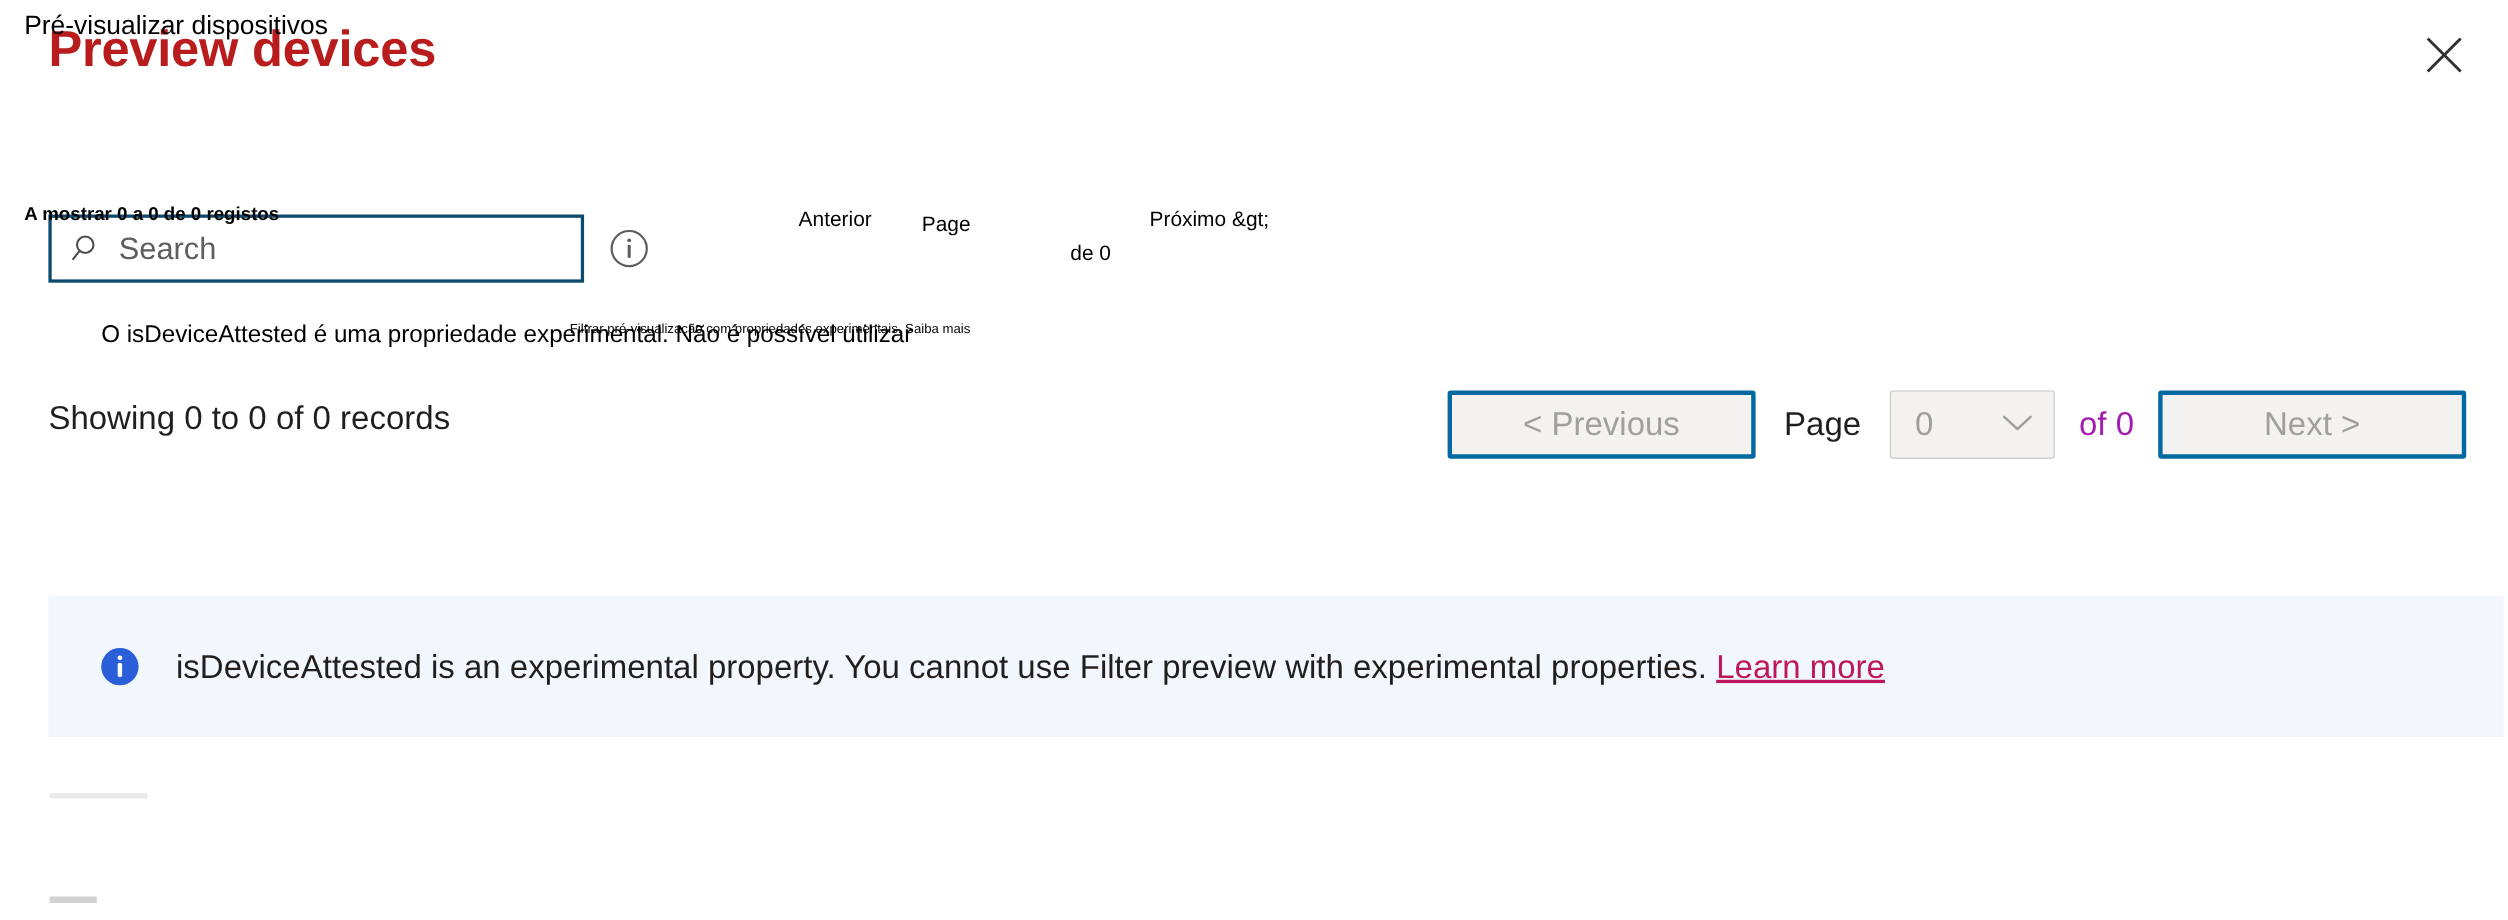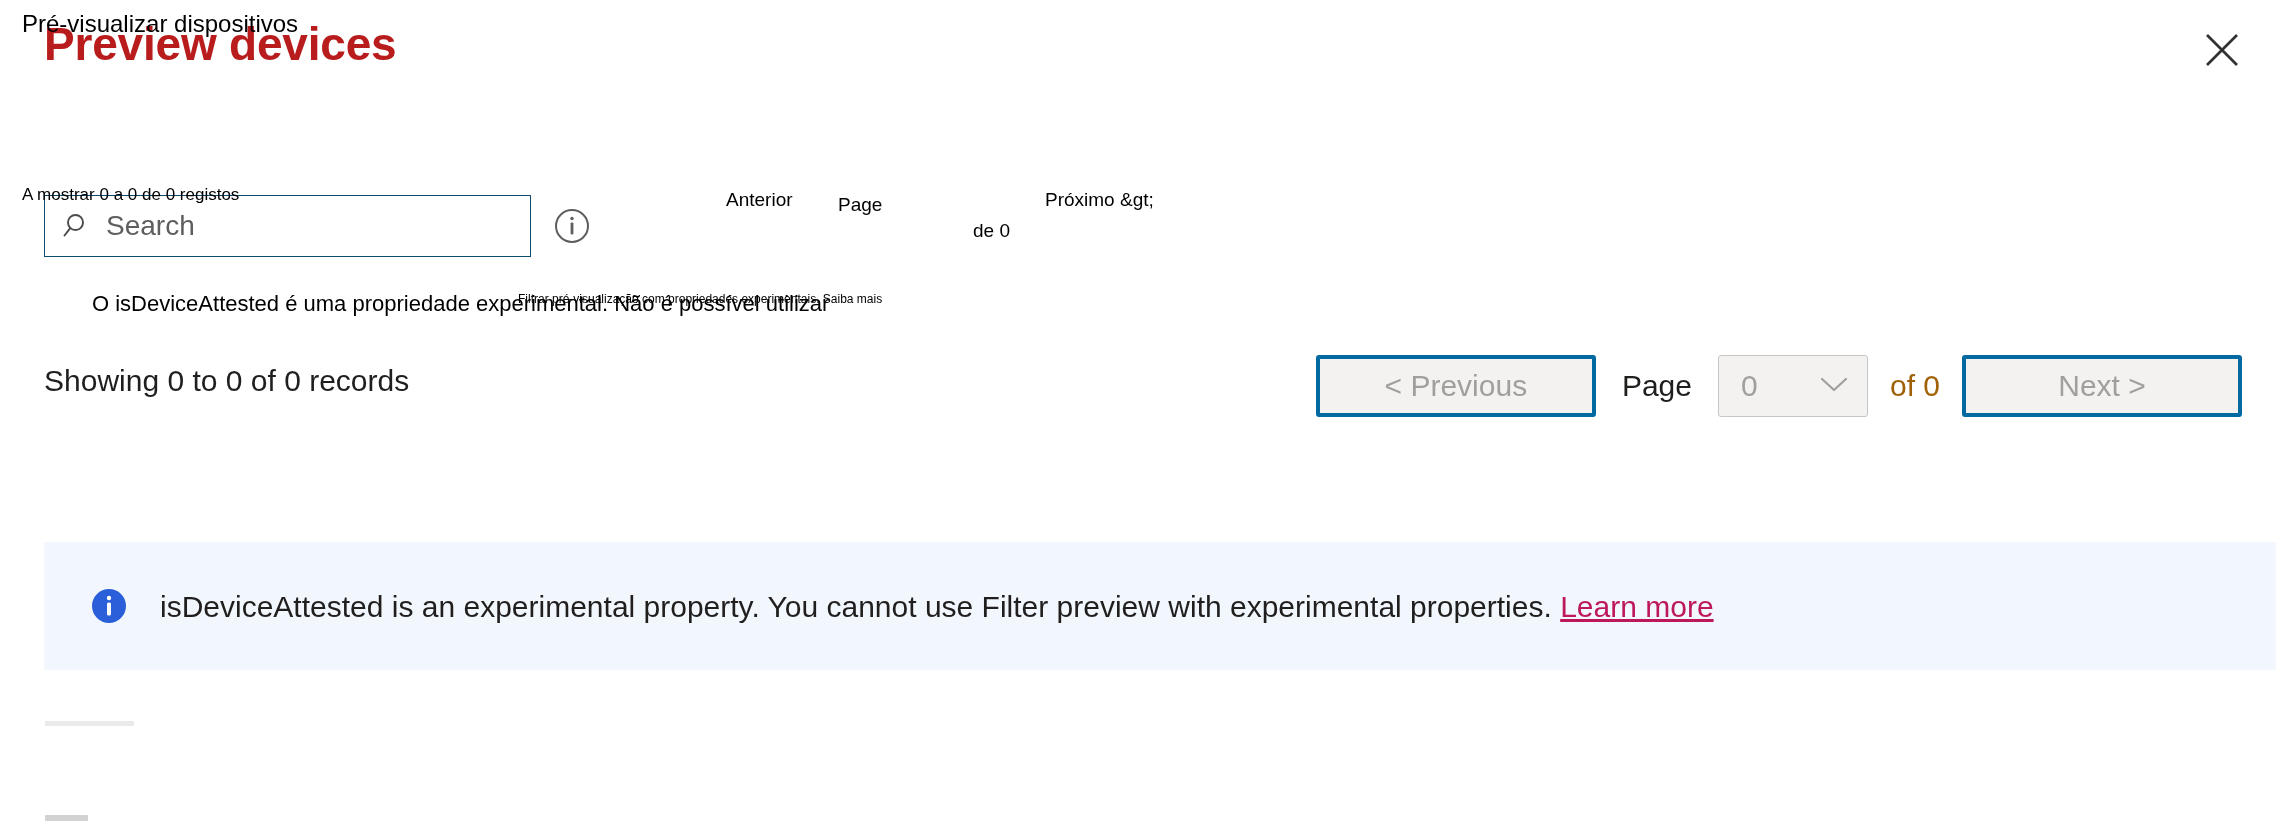--- a/index.html
+++ b/index.html
@@ -66,21 +66,21 @@
     width: 2280px;
     height: 70px;
   }
   #search-box {
     position: absolute;
     left: 44px;
     top: 2px;
     width: 487px;
     height: 62px;
     box-sizing: border-box;
-    border: 1px solid #0c4a6e;
+    border: 3px solid #0c4a6e;
     background: #ffffff;
     display: flex;
     align-items: center;
     padding-left: 18px;
   }
   #search-icon {
     flex: 0 0 auto;
     width: 30px;
     height: 30px;
     display: block;
@@ -169,21 +169,21 @@
     padding: 0 16px 0 22px;
     cursor: pointer;
   }
   #page-select-value {
     font-size: 30px;
     color: #a19f9d;
   }
   #page-select-chevron { display: block; }
   #page-total {
     font-size: 30px;
-    color: #a16207;
+    color: #a21caf;
     margin: 0 22px;
     white-space: nowrap;
   }
   #next-button { margin-left: 0; }
 
   
   #info-banner {
     position: absolute;
     left: 44px;
     top: 542px;
@@ -242,21 +242,21 @@
     pointer-events: none;
     color: #000000;
     font-family: "Liberation Sans", sans-serif;
   }
   .ovl {
     position: absolute;
     white-space: nowrap;
     line-height: 1;
   }
   #ovl-title       { left: 22px;   top: 12px;  font-size: 24px; }
-  #ovl-records     { left: 22px;   top: 186px; font-size: 17px; }
+  #ovl-records     { left: 22px;   top: 186px; font-size: 17px; font-weight: bold; }
   #ovl-previous    { left: 726px;  top: 190px; font-size: 19px; }
   #ovl-page        { left: 838px;  top: 195px; font-size: 19px; }
   #ovl-pagetotal   { left: 973px;  top: 192px; font-size: 19px; margin-top: 29px; }
   #ovl-next        { left: 1045px; top: 190px; font-size: 19px; }
   #ovl-exp-1       { left: 46px;   top: 293px; font-size: 22px; margin-left: 46px; }
   #ovl-exp-2       { left: 518px;  top: 293px; font-size: 12px; }
 </style>
 </head>
 <body>
 

